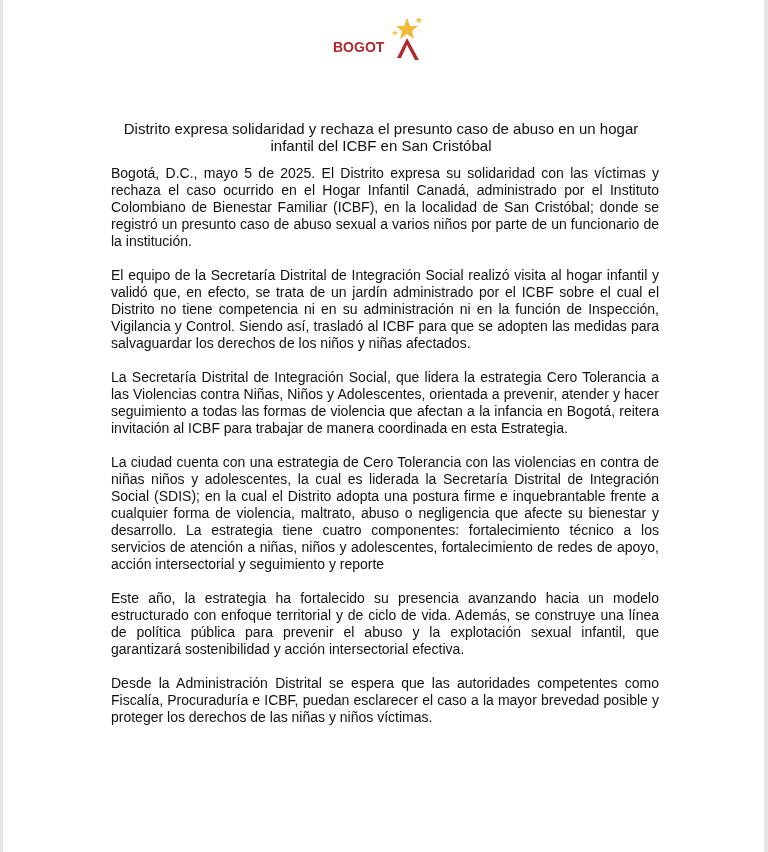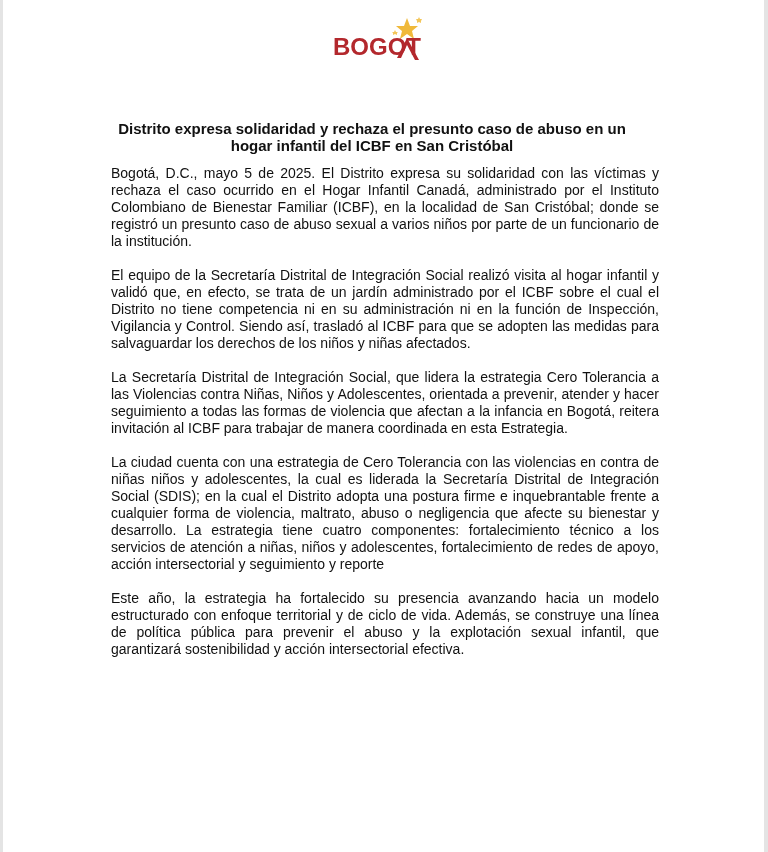--- a/index.html
+++ b/index.html
@@ -5,26 +5,26 @@
     html, body { margin: 0; padding: 0; }
     body {
       width: 768px; height: 852px; background: #ffffff; position: relative; overflow: hidden;
       font-family: "Liberation Sans", sans-serif; color: #111111;
     }
     .edge-left { position: absolute; left: 0; top: 0; width: 3px; height: 852px; background: #e4e4e4; }
     .edge-right { position: absolute; right: 0; top: 0; width: 4px; height: 852px; background: #e4e4e4; }
     .logo { position: absolute; left: 333px; top: 14px; width: 95px; height: 50px; }
     .logo-text {
       position: absolute; left: 0; top: 21px; font-family: "Liberation Sans", sans-serif;
-      font-weight: bold; font-size: 24px; letter-spacing: 0px; line-height: 24px;
+      font-weight: bold; font-size: 14px; letter-spacing: 0px; line-height: 24px;
     }
     .logo svg { position: absolute; left: 0; top: 0; }
     .title {
-      position: absolute; left: 98px; width: 548px; top: 120px;
-      text-align: center; font-weight: bold; font-size: 15px; line-height: 17px; margin: 0;
+      position: absolute; left: 107px; width: 548px; top: 120px;
+      text-align: center; font-weight: normal; font-size: 15px; line-height: 17px; margin: 0;
     }
     .body-text {
       position: absolute; left: 111px; width: 548px; top: 165px;
       font-size: 14px; line-height: 17px; text-align: justify;
     }
     .body-text p { margin: 0 0 17px 0; }
     .lead { font-weight: normal; }
   </style>
 </head>
 <body>
@@ -43,13 +43,14 @@
 </div>
 
 <h1 class="title">Distrito expresa solidaridad y rechaza el presunto caso de abuso en un hogar infantil del ICBF en San Cristóbal</h1>
 
 <div class="body-text">
   <p><span class="lead">Bogotá, D.C., mayo 5 de 2025.</span> <span>El Distrito expresa su solidaridad con las víctimas y rechaza el caso ocurrido en el Hogar Infantil Canadá, administrado por el Instituto Colombiano de Bienestar Familiar (ICBF), en la localidad de San Cristóbal; donde se registró un presunto caso de abuso sexual a varios niños por parte de un funcionario de la institución.</span></p>
   <p>El equipo de la Secretaría Distrital de Integración Social realizó visita al hogar infantil y validó que, en efecto, se trata de un jardín administrado por el ICBF sobre el cual el Distrito no tiene competencia ni en su administración ni en la función de Inspección, Vigilancia y Control. Siendo así, trasladó al ICBF para que se adopten las medidas para salvaguardar los derechos de los niños y niñas afectados.</p>
   <p>La Secretaría Distrital de Integración Social, que lidera la estrategia Cero Tolerancia a las Violencias contra Niñas, Niños y Adolescentes, orientada a prevenir, atender y hacer seguimiento a todas las formas de violencia que afectan a la infancia en Bogotá, reitera invitación al ICBF para trabajar de manera coordinada en esta Estrategia.</p>
   <p>La ciudad cuenta con una estrategia de Cero Tolerancia con las violencias en contra de niñas niños y adolescentes, la cual es liderada la Secretaría Distrital de Integración Social (SDIS); en la cual el Distrito adopta una postura firme e inquebrantable frente a cualquier forma de violencia, maltrato, abuso o negligencia que afecte su bienestar y desarrollo. La estrategia tiene cuatro componentes: fortalecimiento técnico a los servicios de atención a niñas, niños y adolescentes, fortalecimiento de redes de apoyo, acción intersectorial y seguimiento y reporte</p>
   <p>Este año, la estrategia ha fortalecido su presencia avanzando hacia un modelo estructurado con enfoque territorial y de ciclo de vida. Además, se construye una línea de política pública para prevenir el abuso y la explotación sexual infantil, que garantizará sostenibilidad y acción intersectorial efectiva.</p>
+  <p>Desde la Administración Distrital se espera que las autoridades competentes como Fiscalía, Procuraduría e ICBF, puedan esclarecer el caso a la mayor brevedad posible y proteger los derechos de las niñas y niños víctimas.</p>
 </div>
 
 </body></html>

